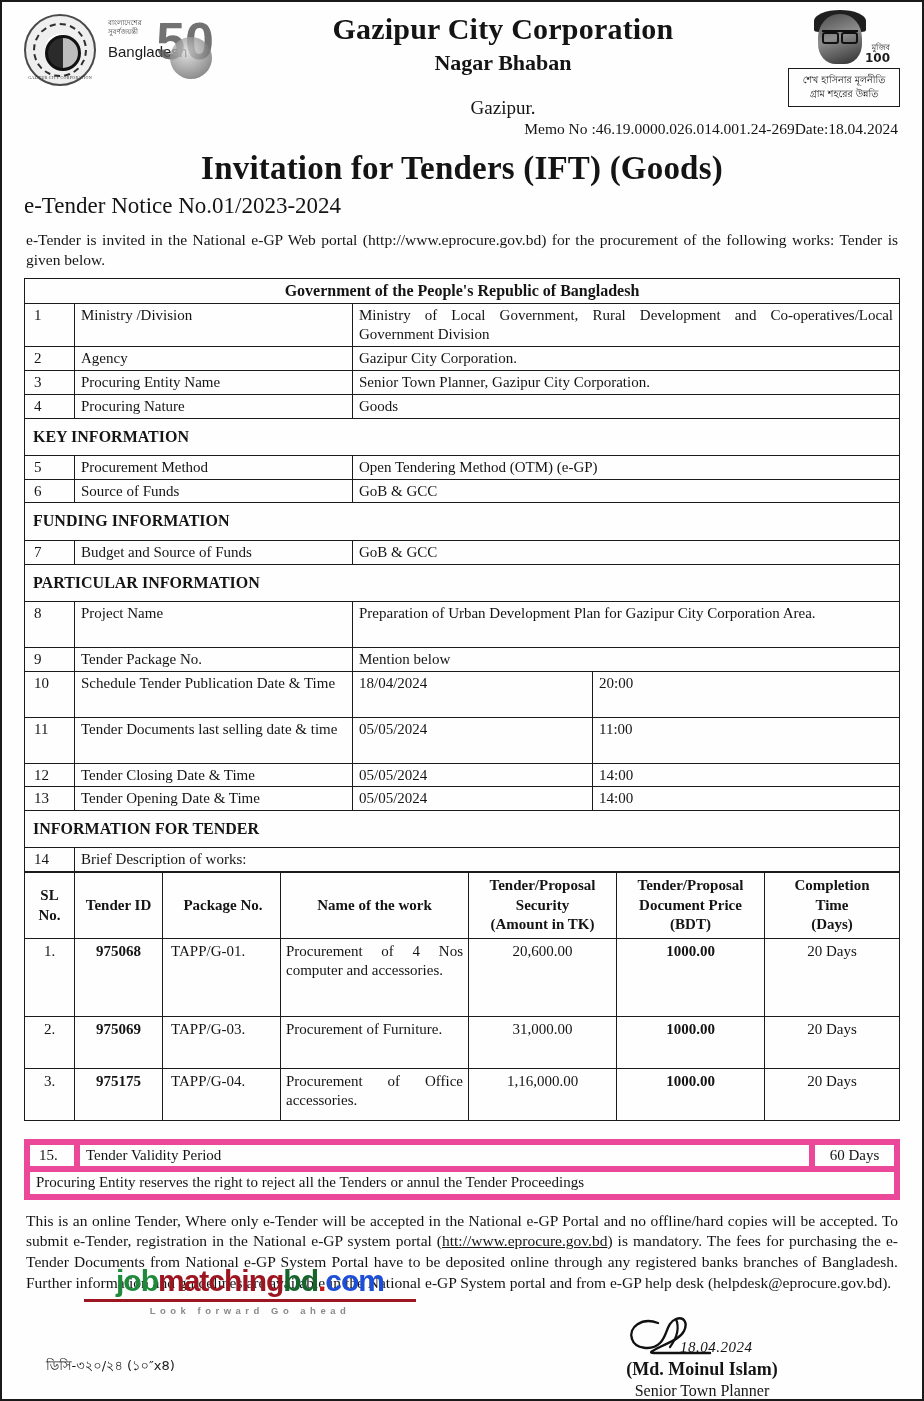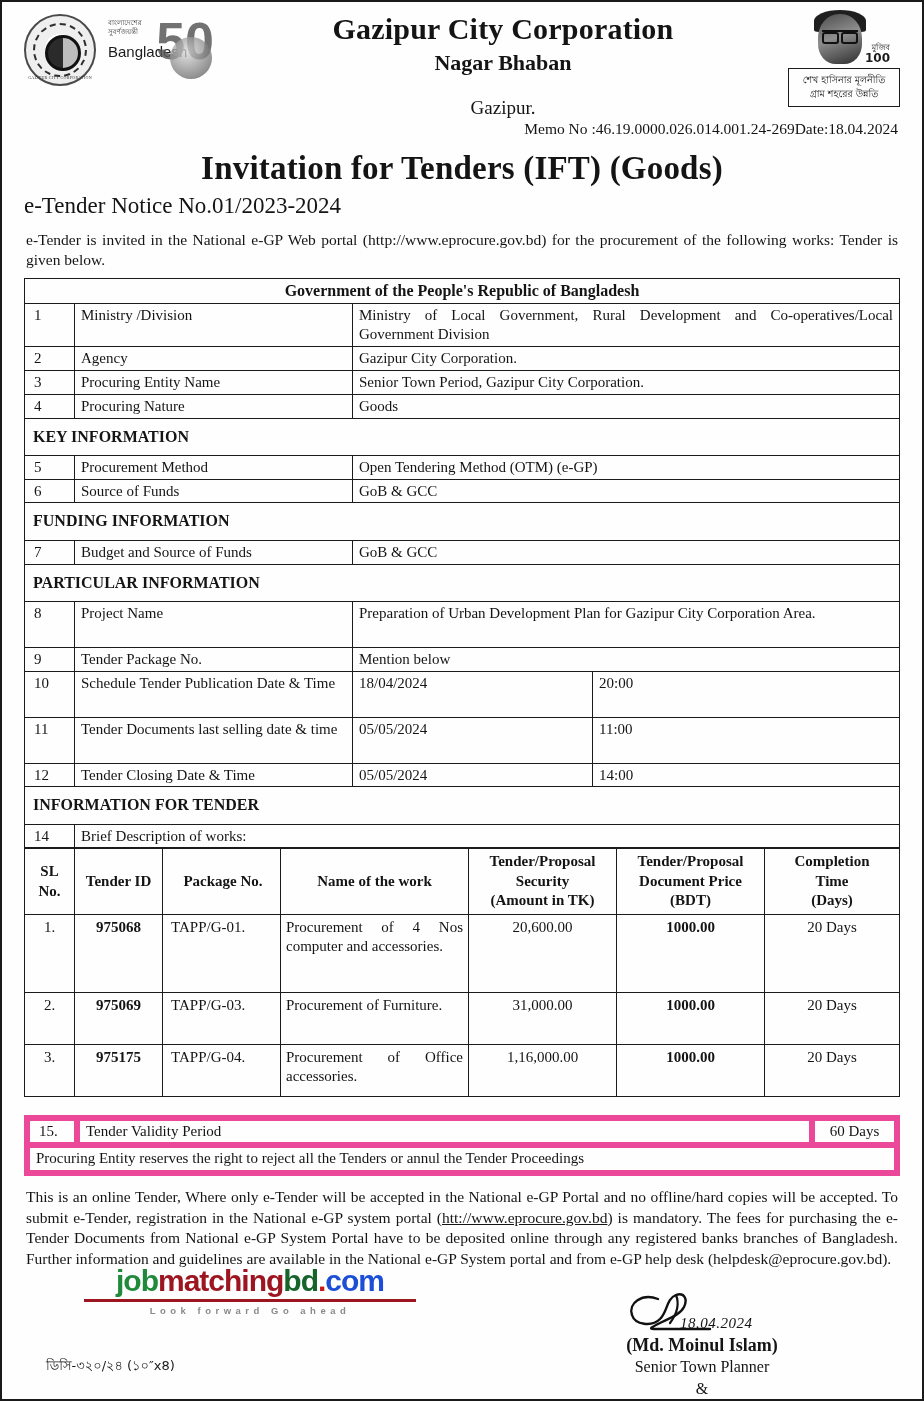--- a/index.html
+++ b/index.html
@@ -243,21 +243,21 @@
         <td colspan="2" style="text-align:justify">Ministry of Local Government, Rural Development and Co-operatives/Local Government Division</td>
       </tr>
       <tr>
         <td class="sl">2</td>
         <td class="lbl">Agency</td>
         <td colspan="2">Gazipur City Corporation.</td>
       </tr>
       <tr>
         <td class="sl">3</td>
         <td class="lbl">Procuring Entity Name</td>
-        <td colspan="2">Senior Town Period, Gazipur City Corporation.</td>
+        <td colspan="2">Senior Town Planner, Gazipur City Corporation.</td>
       </tr>
       <tr>
         <td class="sl">4</td>
         <td class="lbl">Procuring Nature</td>
         <td colspan="2">Goods</td>
       </tr>
 
       <tr>
         <td class="section-head" colspan="4">KEY INFORMATION</td>
       </tr>
@@ -304,20 +304,26 @@
       </tr>
       <tr class="tall">
         <td class="sl">11</td>
         <td class="lbl" style="text-align:justify">Tender Documents last selling date &amp; time</td>
         <td class="val-date">05/05/2024</td>
         <td>11:00</td>
       </tr>
       <tr>
         <td class="sl">12</td>
         <td class="lbl">Tender  Closing Date &amp; Time</td>
+        <td class="val-date">05/05/2024</td>
+        <td>14:00</td>
+      </tr>
+      <tr>
+        <td class="sl">13</td>
+        <td class="lbl">Tender Opening Date &amp; Time</td>
         <td class="val-date">05/05/2024</td>
         <td>14:00</td>
       </tr>
 
       <tr>
         <td class="section-head" colspan="4">INFORMATION FOR TENDER</td>
       </tr>
       <tr>
         <td class="sl">14</td>
         <td colspan="3">Brief Description of works:</td>

